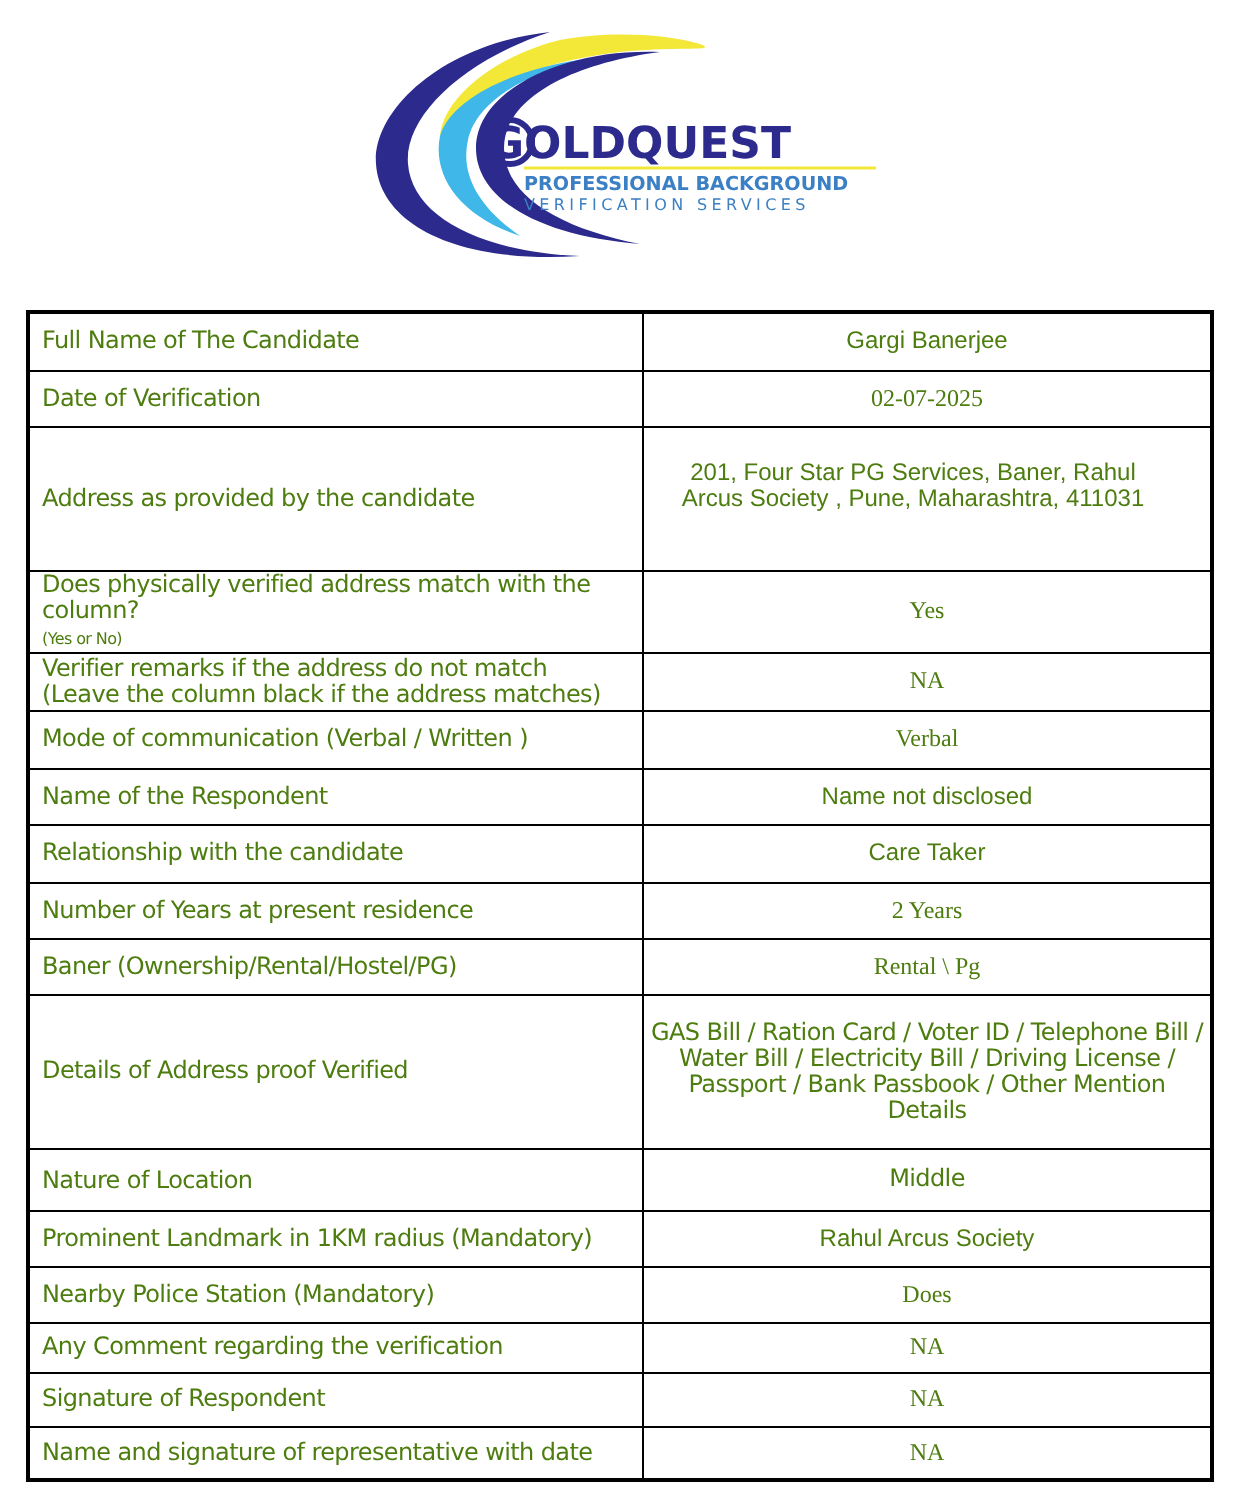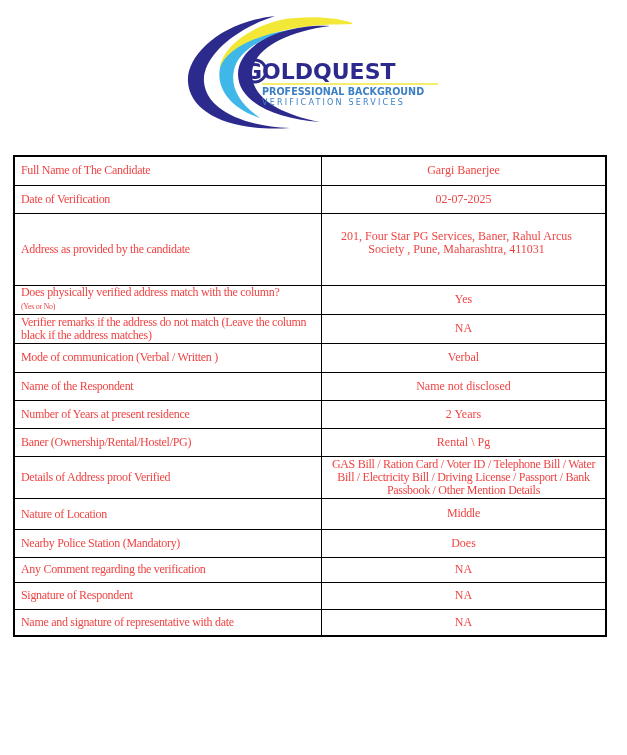--- a/index.html
+++ b/index.html
@@ -9,24 +9,23 @@
     .logo-text-gold { font-family: "DejaVu Sans", sans-serif; font-weight: bold; }
     table.report {
       position: absolute; left: 13px; top: 155px;
       width: 594px; border-collapse: collapse;
       border: 2.5px solid #000;
     }
     table.report td {
       border: 1px solid #000;
       padding: 0 6px;
       font-size: 12px;
-      color: #ef4444;
+      color: #4d7c0f;
       vertical-align: middle;
       line-height: 13px;
-      font-family: Liberation Serif, serif;
     }
     td.label { width: 294px; font-family: "DejaVu Sans", sans-serif; font-size: 11.5px; letter-spacing: -0.3px; }
     td.value { text-align: center; }
     .serif { font-family: "Liberation Serif", serif; font-size: 12px; }
     .sans { font-family: "Liberation Sans", sans-serif; font-size: 12px; color: #222; }
     .dejavu { font-family: "DejaVu Sans", sans-serif; font-size: 11.5px; letter-spacing: -0.3px; }
     .small { font-size: 8px; }
   </style>
 </head>
 <body>
@@ -73,35 +72,43 @@
       <td class="value serif">NA</td>
     </tr>
     <tr style="height:29px">
       <td class="label"><span>Mode of communication</span> <span>(Verbal / Written )</span></td>
       <td class="value serif">Verbal</td>
     </tr>
     <tr style="height:28px">
       <td class="label"><span>Name of the Respondent</span></td>
       <td class="value sans">Name not disclosed</td>
     </tr>
+    <tr style="height:29px">
+      <td class="label"><span>Relationship with the candidate</span></td>
+      <td class="value sans">Care Taker</td>
+    </tr>
     <tr style="height:28px">
       <td class="label"><span>Number of Years at present residence</span></td>
       <td class="value serif">2 Years</td>
     </tr>
     <tr style="height:28px">
       <td class="label"><span>Baner</span> <span>(Ownership/Rental/Hostel/PG)</span></td>
       <td class="value serif">Rental \ Pg</td>
     </tr>
     <tr style="height:42px">
       <td class="label"><span>Details of Address proof Verified</span></td>
-      <td class="value dejavu" style="padding:0 2px;">GAS Bill / Ration Card / Voter ID / Telephone Bill / Water Bill / Electricity Bill / Driving License / Passport / Bank Passbook / Other Mention Details</td>
+      <td class="value dejavu" style="padding:12px 2px;">GAS Bill / Ration Card / Voter ID / Telephone Bill / Water Bill / Electricity Bill / Driving License / Passport / Bank Passbook / Other Mention Details</td>
     </tr>
     <tr style="height:31px">
       <td class="label" style="vertical-align:top;padding-top:9px;margin-top:36px;"><span>Nature of Location</span></td>
       <td class="value dejavu">Middle</td>
+    </tr>
+    <tr style="height:28px">
+      <td class="label"><span>Prominent Landmark in 1KM radius</span> <span>(Mandatory)</span></td>
+      <td class="value sans">Rahul Arcus Society</td>
     </tr>
     <tr style="height:28px">
       <td class="label"><span>Nearby Police Station</span> <span>(Mandatory)</span></td>
       <td class="value serif">Does</td>
     </tr>
     <tr style="height:25px">
       <td class="label"><span>Any Comment regarding the verification</span></td>
       <td class="value serif">NA</td>
     </tr>
     <tr style="height:27px">

